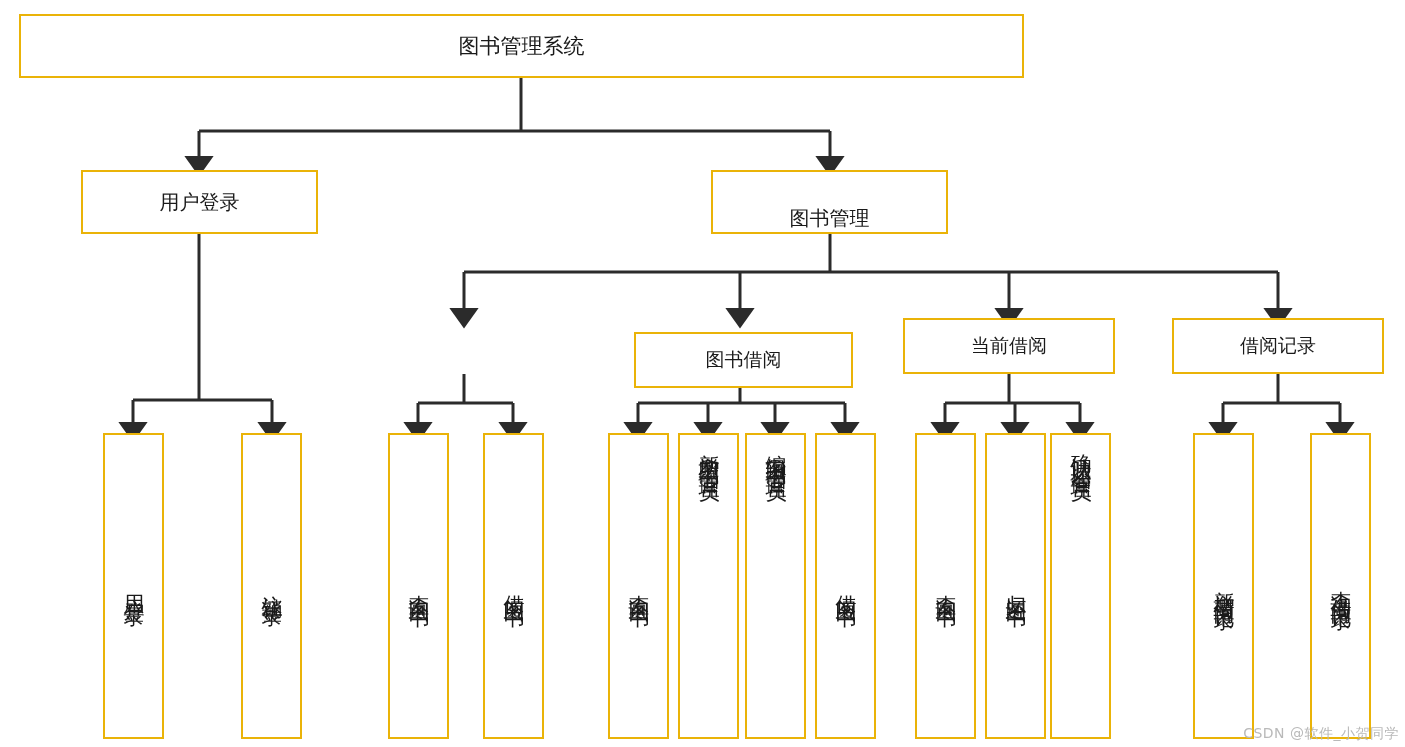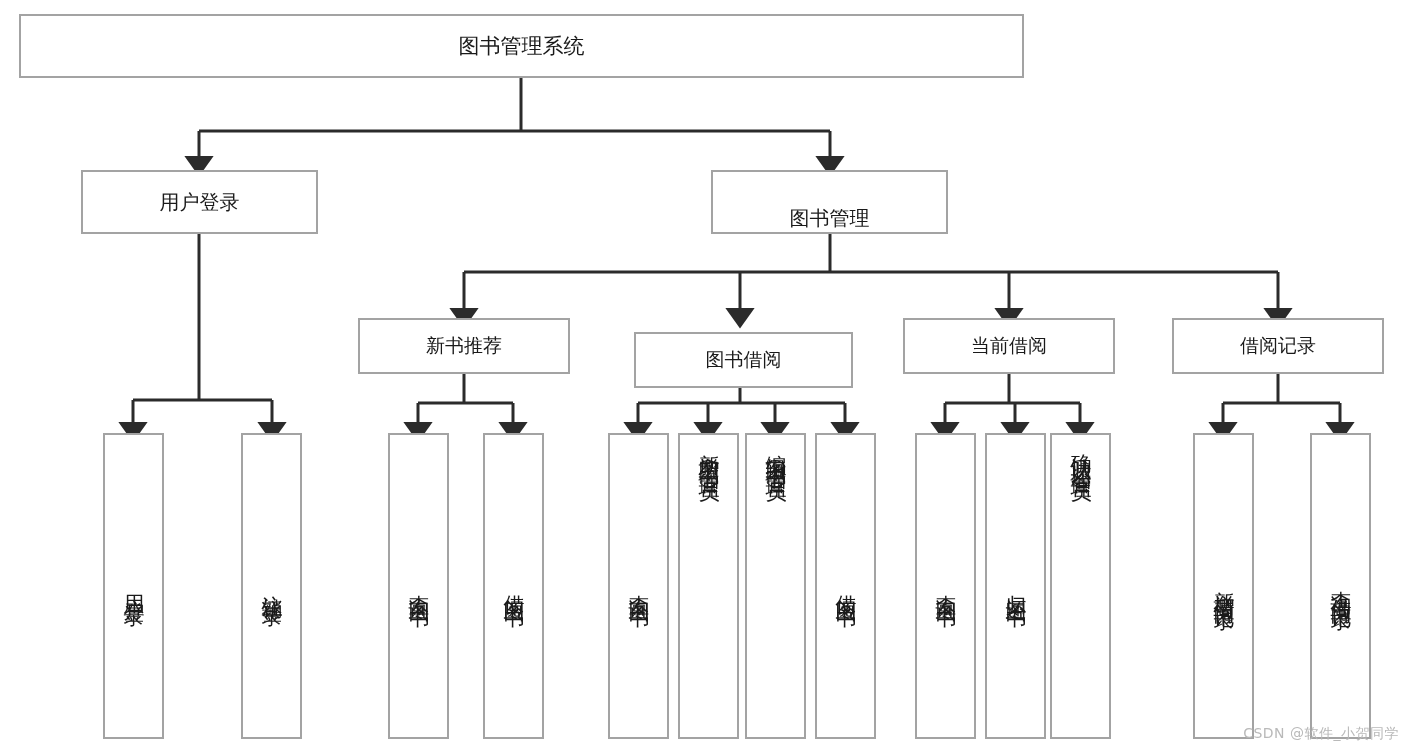--- a/index.html
+++ b/index.html
@@ -25,21 +25,21 @@
     top: 0;
     width: 1405px;
     height: 747px;
     pointer-events: none;
   }
   
   .node {
     position: absolute;
     box-sizing: border-box;
     background: #ffffff;
-    border: 2px solid #a3a3a3;
+    border: 2px solid #eab308;
     display: flex;
     align-items: center;
     justify-content: center;
     color: #1a1a1a;
   }
   .node.root {
     font-size: 21px;
   }
   .node.l2 {
     font-size: 20px;
@@ -142,23 +142,20 @@
     <span>图书管理系统</span>
   </div>
 
   <div class="node l2" style="left:81px; top:170px; width:237px; height:64px;">
     <span>用户登录</span>
   </div>
   <div class="node l2" style="left:711px; top:170px; width:237px; height:64px;align-items:flex-end;">
     <span>图书管理</span>
   </div>
 
-  <div class="node l3" style="left:358px; top:318px; width:212px; height:56px;">
-    <span>新书推荐</span>
-  </div>
   <div class="node l3" style="left:634px; top:332px; width:219px; height:56px;">
     <span>图书借阅</span>
   </div>
   <div class="node l3" style="left:903px; top:318px; width:212px; height:56px;">
     <span>当前借阅</span>
   </div>
   <div class="node l3" style="left:1172px; top:318px; width:212px; height:56px;">
     <span>借阅记录</span>
   </div>
 

